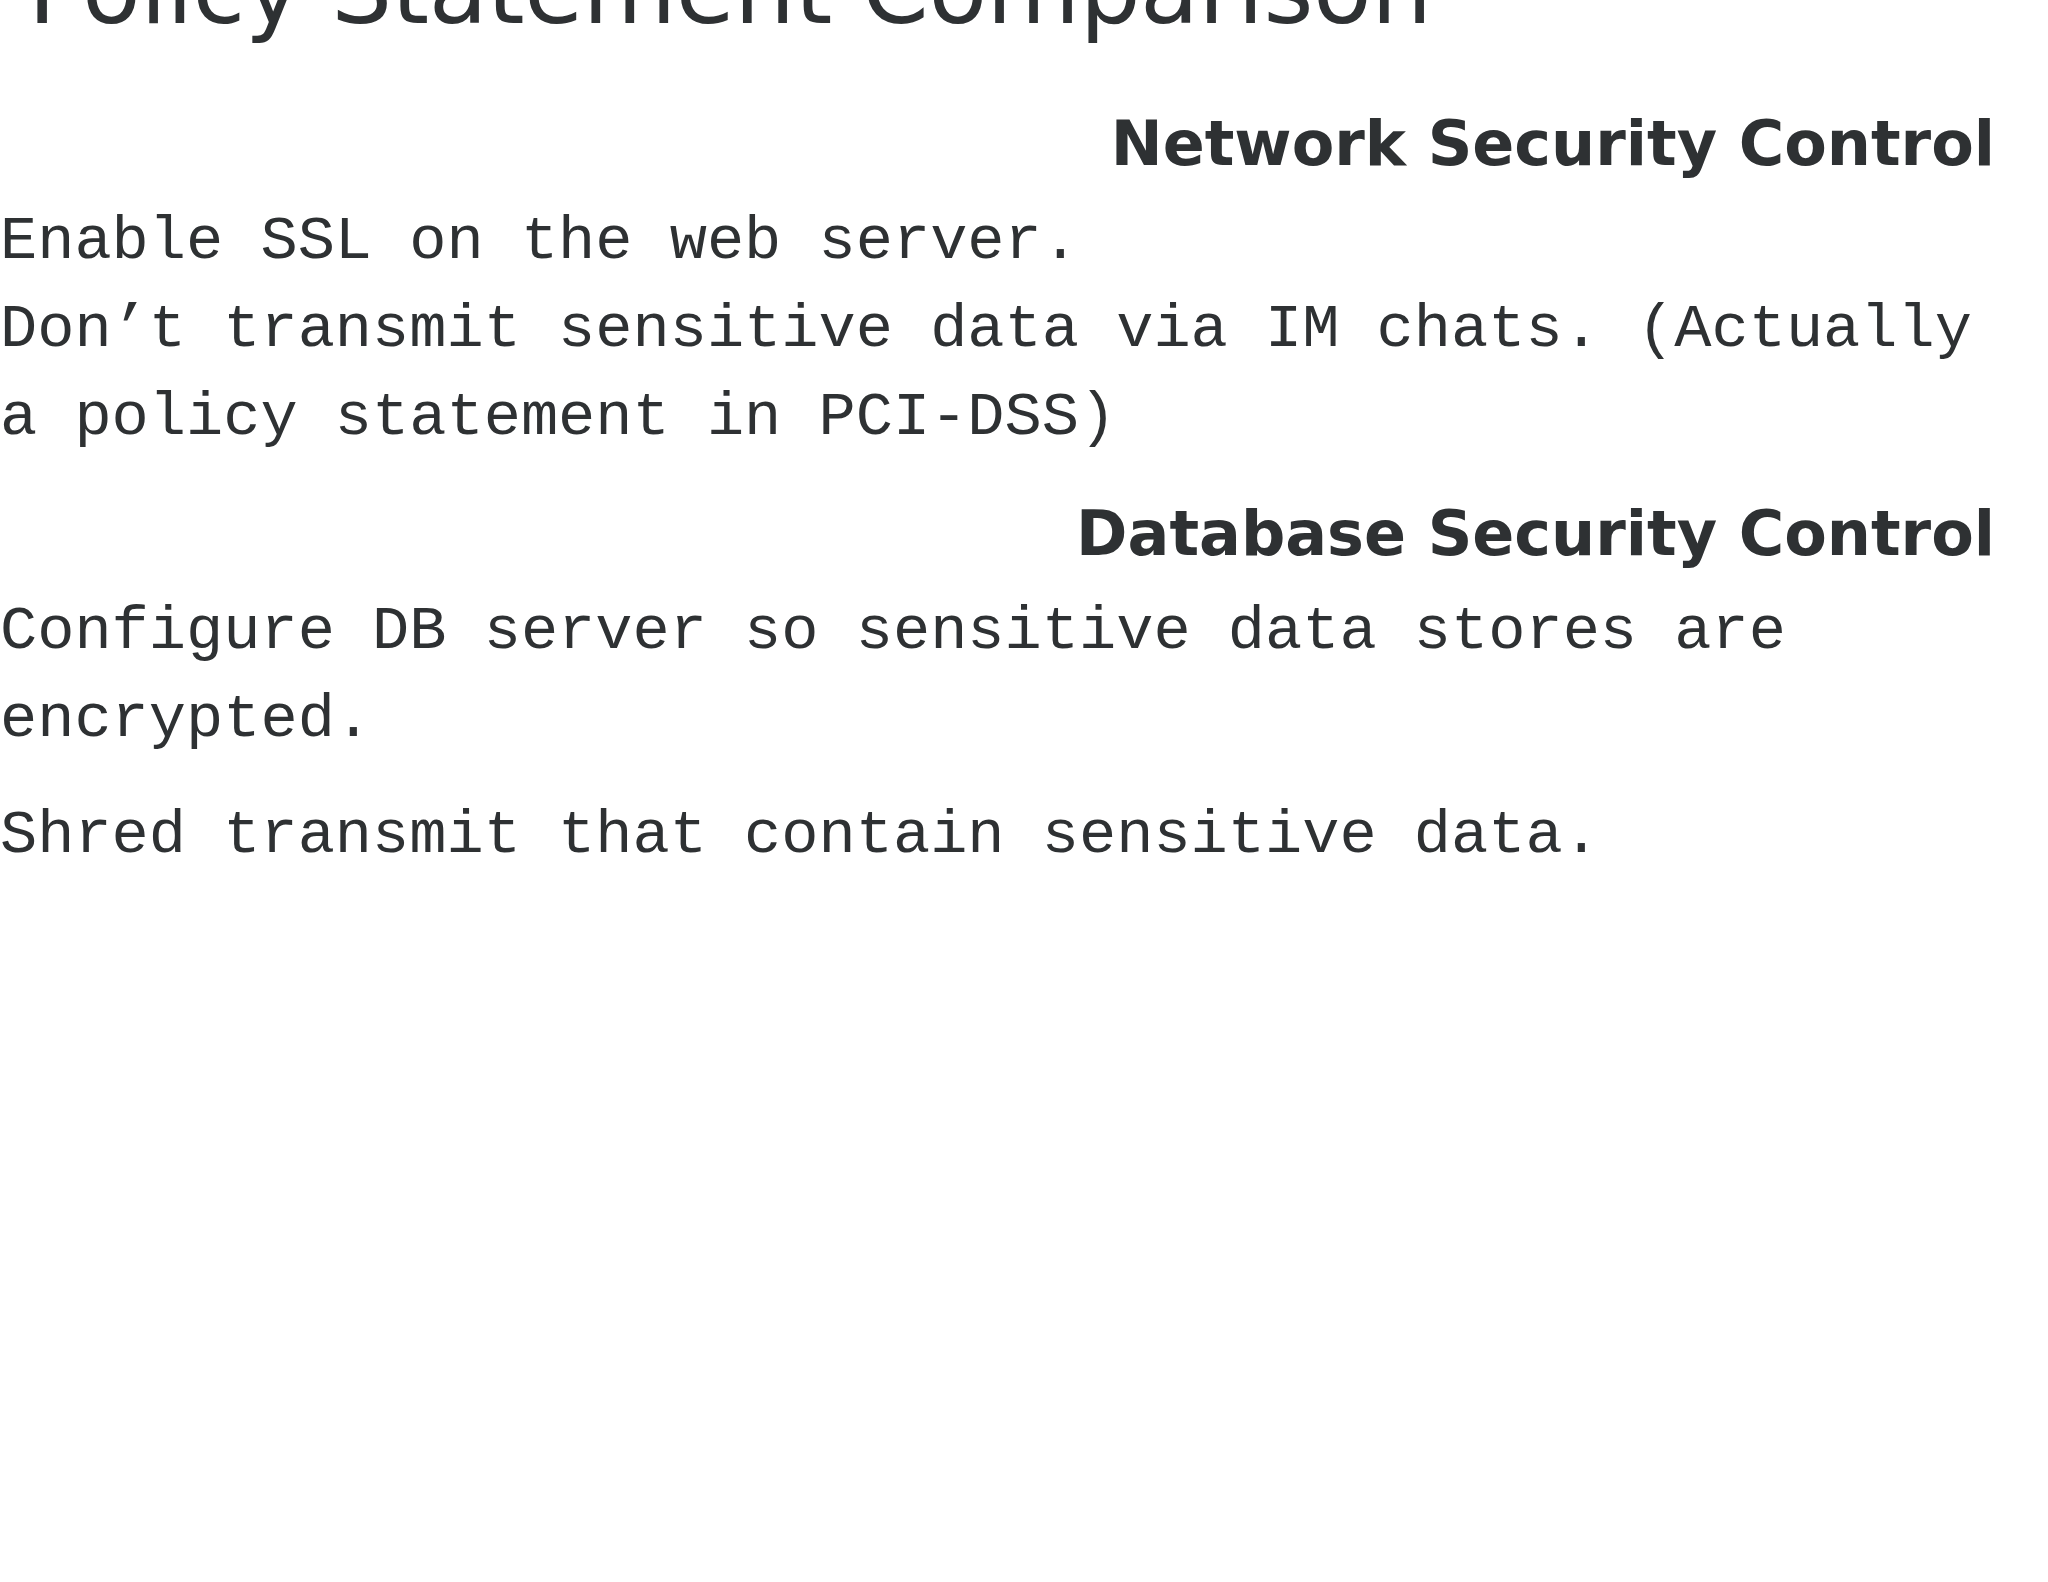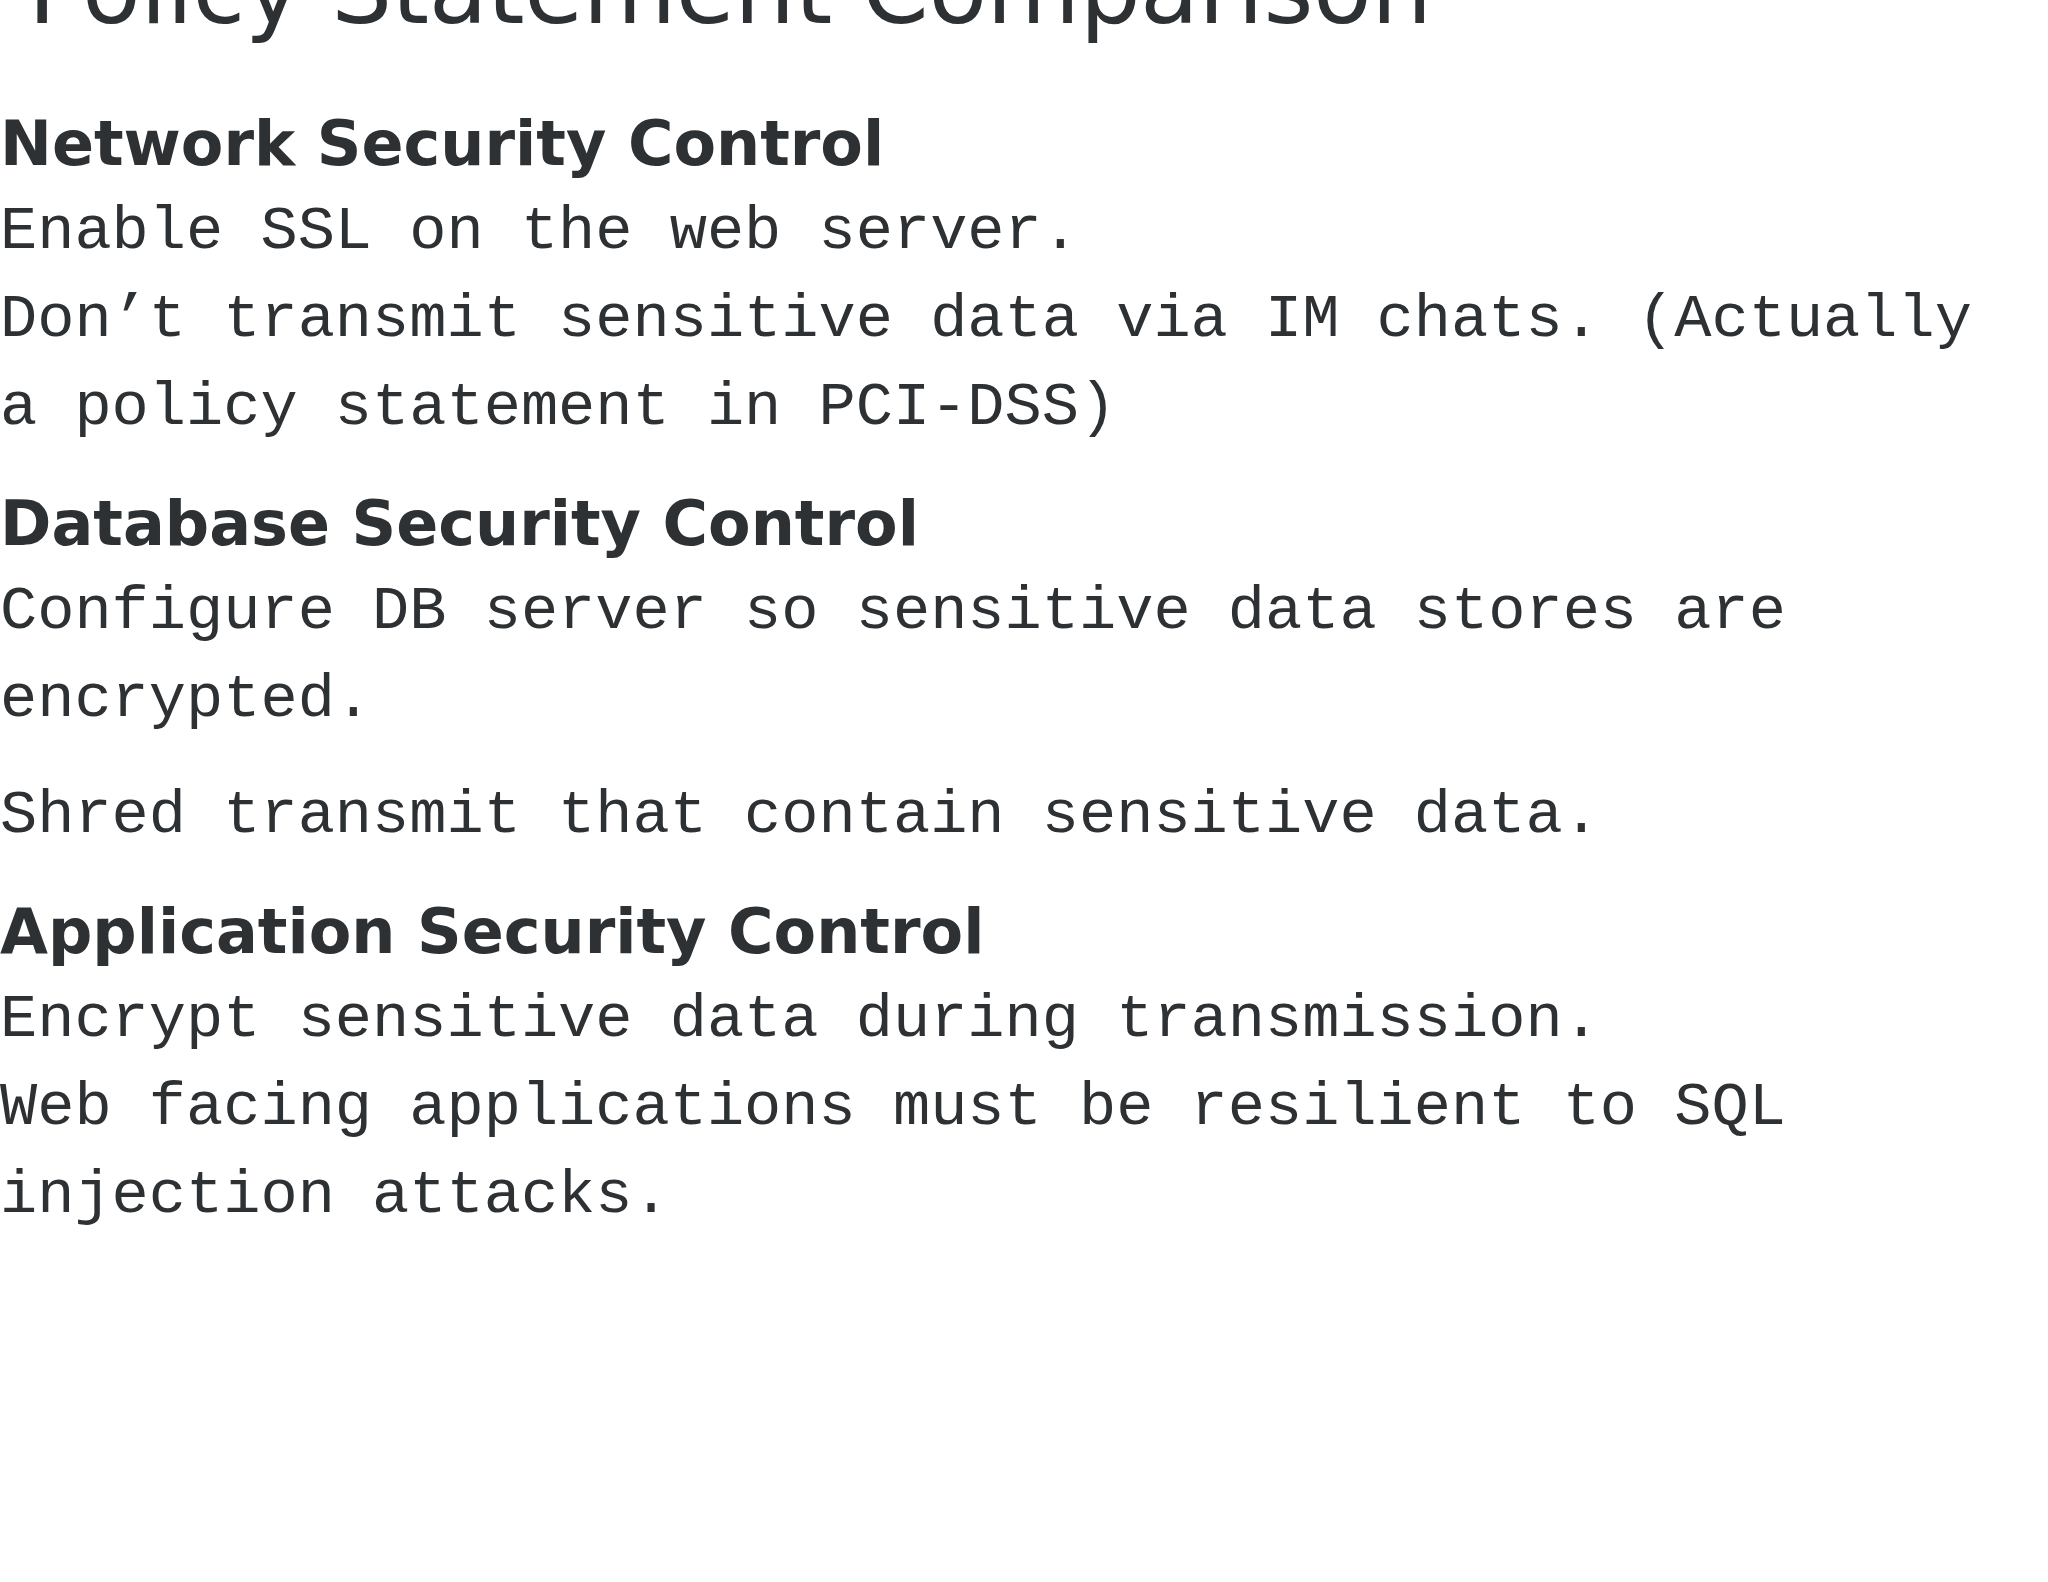--- a/index.html
+++ b/index.html
@@ -44,21 +44,22 @@
 
   .section { margin: 0; }
 
   .section-heading {
     font-family: "DejaVu Sans", sans-serif;
     font-size: 62px;
     font-weight: 700;
     line-height: 1.42;
     color: #2e3133;
     white-space: nowrap;
-    margin: 0;
+    margin: 10px;
+    text-align: right;
   }
 
   .section-body {
     font-family: Liberation Mono, monospace;
     font-size: 62px;
     font-weight: 400;
     line-height: 1.42;
     color: #2e3133;
     margin: 0;
   }
@@ -82,20 +83,15 @@
 
     <div class="section gap-before-heading">
       <p class="section-heading">Database Security Control</p>
       <p class="section-body">Configure DB server so sensitive data stores are encrypted.</p>
     </div>
 
     <div class="section gap-before-heading">
       <p class="section-body">Shred transmit that contain sensitive data.</p>
     </div>
 
-    <div class="section gap-before-heading">
-      <p class="section-heading">Application Security Control</p>
-      <p class="section-body">Encrypt sensitive data during transmission.</p>
-      <p class="section-body">Web facing applications must be resilient to SQL injection attacks.</p>
-    </div>
 
   </div>
 </div>
 
 </body></html>

